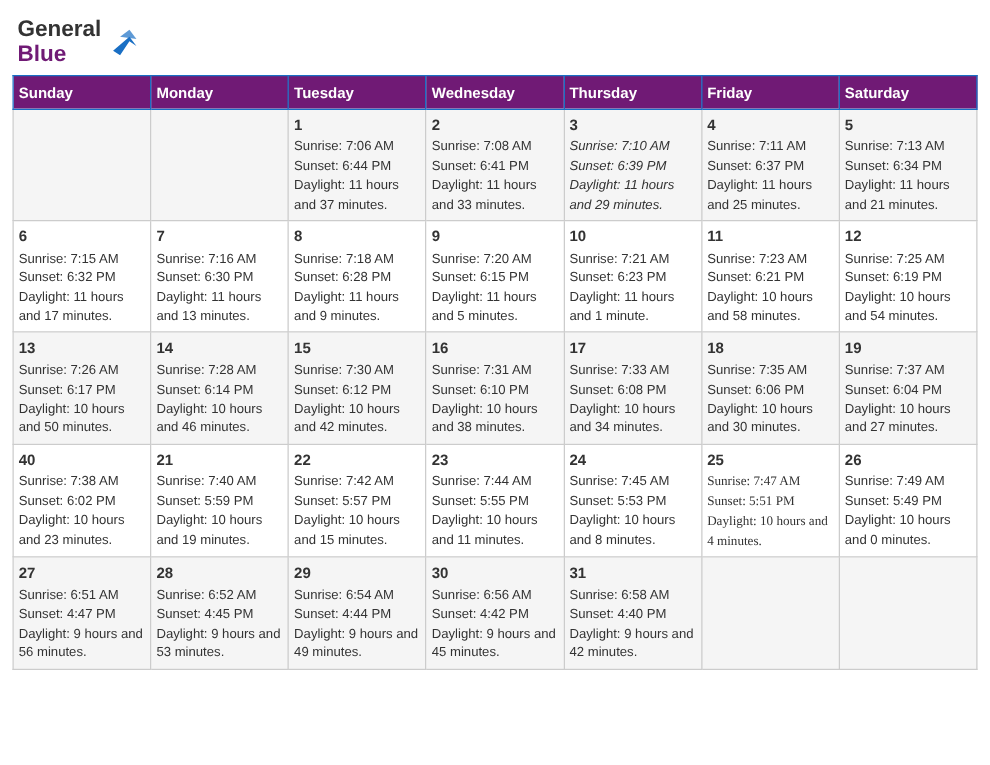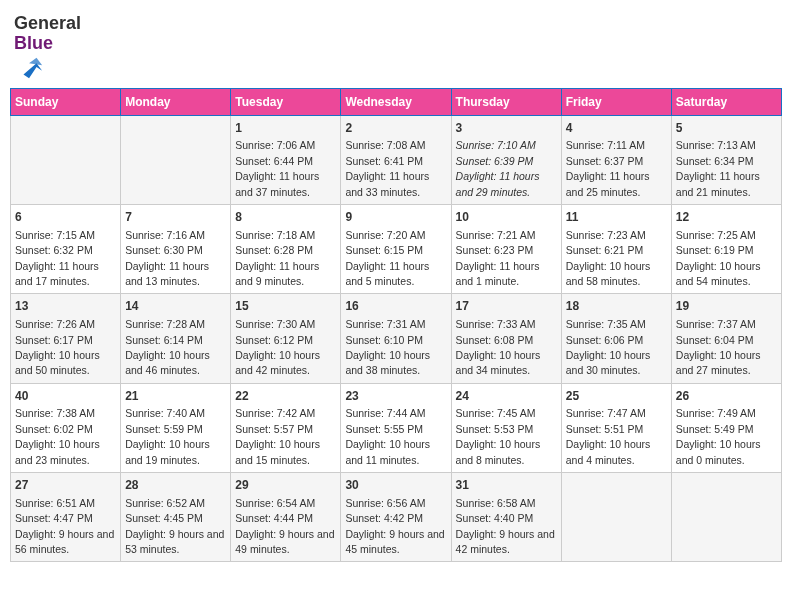--- a/index.html
+++ b/index.html
@@ -12,22 +12,22 @@
     }
     .header {
       display: flex;
       justify-content: space-between;
       align-items: flex-start;
       margin-bottom: 6px;
       padding: 0 4px;
     }
     .logo {
       display: flex;
+      align-items: center;
       margin-top: 4px;
-      flex-direction: column;
     }
     .logo-text {
       font-size: 18px;
       font-weight: bold;
       line-height: 1.1;
     }
     .logo-general { color: #333; }
     .logo-blue { color: #701a75; }
     .logo-icon {
       width: 28px;
@@ -47,21 +47,21 @@
       font-size: 15px;
       color: #444;
       margin-top: 2px;
     }
     table {
       width: 100%;
       border-collapse: collapse;
       font-size: 11px;
     }
     thead tr th {
-      background-color: #ec4899;
+      background-color: #701a75;
       color: #fff;
       padding: 6px 4px;
       text-align: left;
       font-size: 12px;
       font-weight: bold;
       border: 1px solid #1a6fc4;
     }
     tbody tr td {
       border: 1px solid #ccc;
       padding: 4px 4px;
@@ -198,21 +198,21 @@
 Daylight: 10 hours and 19 minutes.</span></td>
         <td><span class="day-num">22</span><span class="day-info" style="white-space: pre-line;">Sunrise: 7:42 AM
 Sunset: 5:57 PM
 Daylight: 10 hours and 15 minutes.</span></td>
         <td><span class="day-num">23</span><span class="day-info" style="white-space: pre-line;">Sunrise: 7:44 AM
 Sunset: 5:55 PM
 Daylight: 10 hours and 11 minutes.</span></td>
         <td><span class="day-num">24</span><span class="day-info" style="white-space: pre-line;">Sunrise: 7:45 AM
 Sunset: 5:53 PM
 Daylight: 10 hours and 8 minutes.</span></td>
-        <td><span class="day-num">25</span><span class="day-info" style="white-space: pre-line;">Sunrise: 7:47 AM
+        <td><span class="day-num">25</span><span class="day-info" style="white-space: pre-line; font-family: Liberation Serif, serif;">Sunrise: 7:47 AM
 Sunset: 5:51 PM
 Daylight: 10 hours and 4 minutes.</span></td>
         <td><span class="day-num">26</span><span class="day-info" style="white-space: pre-line;">Sunrise: 7:49 AM
 Sunset: 5:49 PM
 Daylight: 10 hours and 0 minutes.</span></td>
       </tr>
       <tr>
         <td><span class="day-num">27</span><span class="day-info" style="white-space: pre-line;">Sunrise: 6:51 AM
 Sunset: 4:47 PM
 Daylight: 9 hours and 56 minutes.</span></td>

